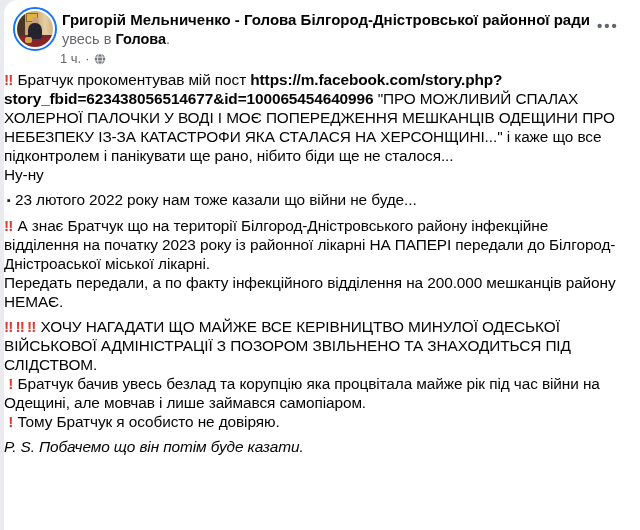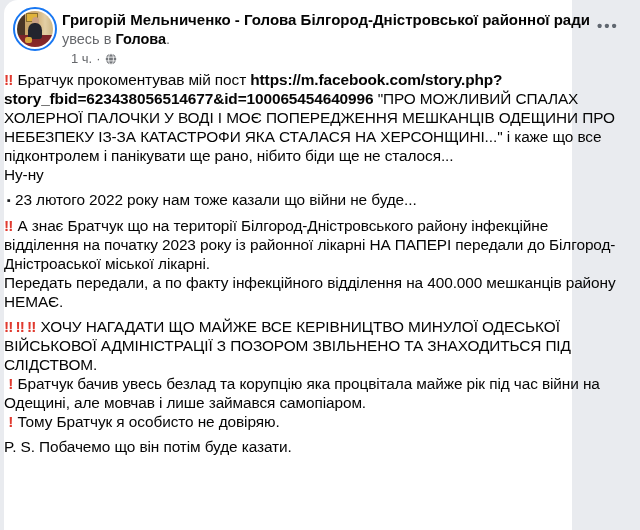--- a/index.html
+++ b/index.html
@@ -3,21 +3,21 @@
 <meta charset="utf-8">
 <style>
   html,body{margin:0;padding:0;}
   body{
     width:640px;height:530px;overflow:hidden;position:relative;
     background:#e9ebef;
     font-family:"Liberation Sans","DejaVu Sans",sans-serif;
     -webkit-font-smoothing:antialiased;
   }
   .card{
-    position:absolute;left:4px;top:0;width:568px;height:530px;
+    position:absolute;left:4px;top:0;width:636px;height:530px;
     background:#ffffff;border-top-left-radius:14px;
   }
   
   .avatar-wrap{
     position:absolute;left:9px;top:7px;width:44px;height:44px;border-radius:50%;
     border:2px solid #1877f2;box-sizing:border-box;background:#fff;cursor:pointer;
   }
   .avatar-photo{
     position:absolute;left:2px;top:2px;width:36px;height:36px;border-radius:50%;overflow:hidden;
     background:
@@ -27,34 +27,34 @@
   .avatar-frame{position:absolute;left:9px;top:2px;width:12px;height:9px;background:#e0b33c;border:1px solid #8a6d2f;box-sizing:border-box;}
   .avatar-suit{position:absolute;left:11px;top:12px;width:14px;height:16px;background:#23242e;border-radius:45% 45% 20% 20%;}
   .avatar-head{position:absolute;left:15px;top:6px;width:7px;height:8px;background:#caa083;border-radius:50%;}
   .avatar-patch{position:absolute;left:8px;top:26px;width:7px;height:6px;background:#d9a93f;border-radius:2px;}
   .name{
     position:absolute;left:58px;top:11px;width:540px;
     font-size:15px;font-weight:700;color:#050505;white-space:nowrap;cursor:pointer;
   }
   .subline{position:absolute;left:58px;top:31px;font-size:14.5px;color:#65676b;}
   .subline b{color:#050505;font-weight:700;}
-  .metaline{position:absolute;left:67px;top:51px;font-size:13px;color:#65676b;display:flex;align-items:center;gap:4px;}
+  .metaline{position:absolute;left:56px;top:51px;font-size:13px;color:#65676b;display:flex;align-items:center;gap:4px;}
   .globe{width:12px;height:12px;display:inline-block;}
   .more-btn{
     position:absolute;left:586px;top:14px;width:36px;height:24px;text-align:center;
     color:#606770;font-size:15px;font-weight:700;letter-spacing:2px;line-height:24px;cursor:pointer;
     user-select:none;
   }
   
   .post-body{
     position:absolute;left:0;top:70px;width:612px;
     font-size:15.4px;line-height:19px;color:#050505;letter-spacing:-0.1px;
   }
   .para{white-space:pre-wrap;margin:0 0 6px 0;}
-  .para:last-child{margin-bottom:0;}
+  .para:last-child{margin-bottom:0;font-style:italic;}
   .seg-red{color:#e03a2f;font-weight:700;letter-spacing:-1px;margin-right:1px;}
   .seg-link{font-weight:700;color:#050505;cursor:pointer;}
   .seg-bullet{font-size:11px;color:#1c1e21;vertical-align:1.5px;}
   .seg-hand{color:#e8a33d;font-family:"DejaVu Sans",sans-serif;letter-spacing:0;}
 </style>
 </head>
 <body>
 
 <div class="card">
 
@@ -82,20 +82,20 @@
     </svg>
   </div>
 
   <div class="more-btn">•••</div>
 
   <div class="post-body" id="post-body">
       <div class="para"><span class="seg-red">!!</span><span> Братчук прокоментував мій пост </span><span class="seg-link">https://m.facebook.com/story.php?story_fbid=623438056514677&amp;id=100065454640996</span><span> "ПРО МОЖЛИВИЙ СПАЛАХ ХОЛЕРНОЇ ПАЛОЧКИ У ВОДІ І МОЄ ПОПЕРЕДЖЕННЯ МЕШКАНЦІВ ОДЕЩИНИ ПРО НЕБЕЗПЕКУ ІЗ-ЗА КАТАСТРОФИ ЯКА СТАЛАСЯ НА ХЕРСОНЩИНІ..." і каже що все підконтролем і панікувати ще рано, нібито біди ще не сталося...
 Ну-ну</span></div>
       <div class="para"><span class="seg-bullet"> ▪</span><span> 23 лютого 2022 року нам тоже казали що війни не буде...</span></div>
       <div class="para"><span class="seg-red">!!</span><span> А знає Братчук що на території Білгород-Дністровського району інфекційне відділення на початку 2023 року із районної лікарні НА ПАПЕРІ передали до Білгород-Дністроаської міської лікарні.
-Передать передали, а по факту інфекційного відділення на 400.000 мешканців району НЕМАЄ.</span></div>
+Передать передали, а по факту інфекційного відділення на 200.000 мешканців району НЕМАЄ.</span></div>
       <div class="para"><span class="seg-red">!! !! !!</span><span> ХОЧУ НАГАДАТИ ЩО МАЙЖЕ ВСЕ КЕРІВНИЦТВО МИНУЛОЇ ОДЕСЬКОЇ ВІЙСЬКОВОЇ АДМІНІСТРАЦІЇ З ПОЗОРОМ ЗВІЛЬНЕНО ТА ЗНАХОДИТЬСЯ ПІД СЛІДСТВОМ.
  </span><span class="seg-red">!</span><span> Братчук бачив увесь безлад та корупцію яка процвітала майже рік під час війни на Одещині, але мовчав і лише займався самопіаром.
  </span><span class="seg-red">!</span><span> Тому Братчук я особисто не довіряю.</span></div>
       <div class="para"><span>P. S. Побачемо що він потім буде казати.</span></div>
     </div>
 
 </div>
 
 </body></html>

